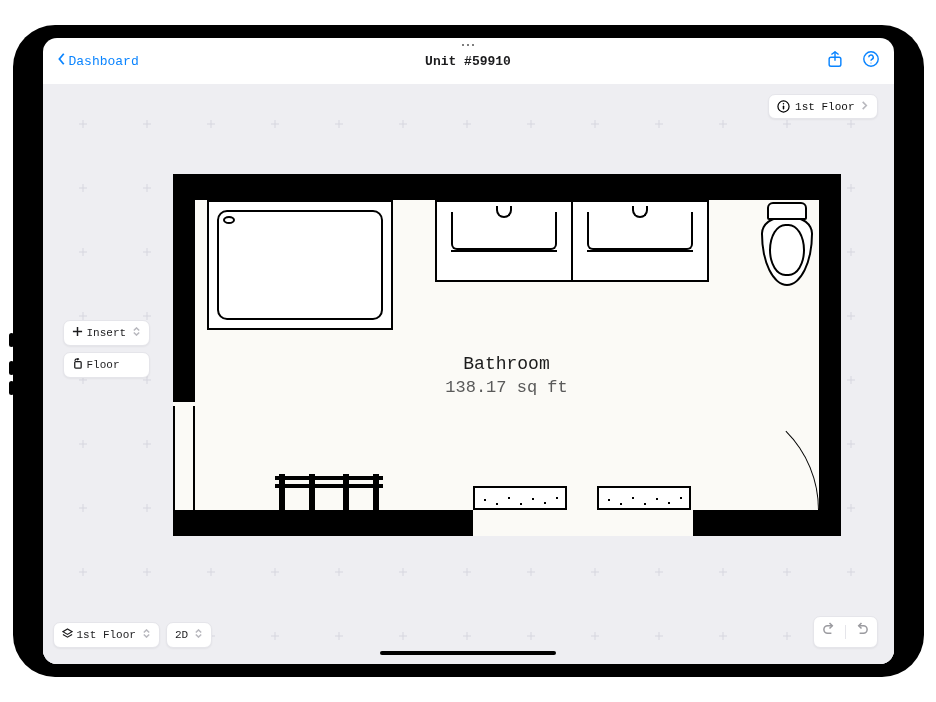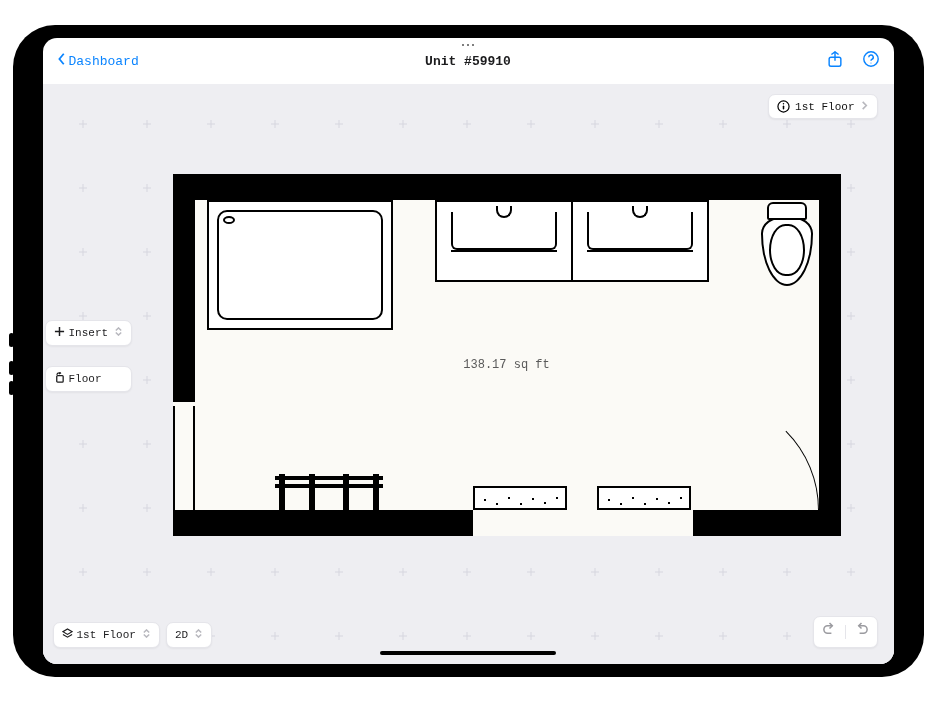--- a/index.html
+++ b/index.html
@@ -82,21 +82,21 @@
       position: absolute; top: 10px; right: 16px;
       background: #fff; border: 1px solid #e5e5ea; border-radius: 7px;
       padding: 5px 8px; display: flex; align-items: center; gap: 5px;
       font-size: 11px; color: #111;
       box-shadow: 0 1px 2px rgba(0,0,0,0.05);
       z-index: 20;
     }
     .floor-pill-top .chev { color: #b8b8be; }
 
     
-    .left-tools { position: absolute; left: 2px; top: 236px; z-index: 20; display: flex; flex-direction: column; gap: 20px; justify-content: space-between; }
+    .left-tools { position: absolute; left: 20px; top: 236px; z-index: 20; display: flex; flex-direction: column; gap: 6px; justify-content: space-between; }
     .tool-btn {
       background: #fff; border: 1px solid #e5e5ea; border-radius: 7px;
       padding: 5px 8px; display: flex; align-items: center; gap: 4px;
       font-size: 11px; color: #1c1c1e;
       box-shadow: 0 1px 2px rgba(0,0,0,0.05);
       white-space: nowrap;
     }
     .tool-btn svg { width: 11px; height: 11px; }
     .updown { color: #b8b8be; margin-left: 2px; }
 
@@ -152,21 +152,21 @@
       content: ""; position: absolute; top: 0; bottom: 0; width: 2px; background: #000;
     }
     .window-left::before { left: 0; }
     .window-left::after  { right: 0; }
 
     
     .room-label {
       position: absolute; left: 0; right: 0; top: 180px;
       text-align: center; font-size: 18px; color: #1b1b1b;
     }
-    .room-area { font-size: 12px; color: #5a5a5a; margin-top: 4px; }
+    .room-area { font-size: 17px; color: #5a5a5a; margin-top: 4px; }
 
     
     .shower {
       position: absolute; left: 34px; top: 26px;
       width: 186px; height: 130px; background: #fff;
       border: 2px solid #000;
     }
     .shower-inner {
       position: absolute; inset: 8px; border: 2px solid #000; border-radius: 10px;
     }
@@ -371,20 +371,21 @@
           <div class="bar b1"></div>
             <div class="bar b2"></div>
         </div>
 
         <div class="planter a"></div>
         <div class="planter b"></div>
 
         <div class="door-arc2"></div>
 
         <div class="room-label">
+          <div>Bathroom</div>
           <div class="room-area">138.17 sq ft</div>
         </div>
       </div>
 
       <div class="bottom-left">
         <div class="tool-btn">
           <span>
             <svg viewBox="0 0 12 12" fill="none" stroke="#1c1c1e" stroke-width="1.3">
                 <polygon points="6,1 11,4 6,7 1,4"></polygon>
                 <polyline points="1,7 6,10 11,7"></polyline>

